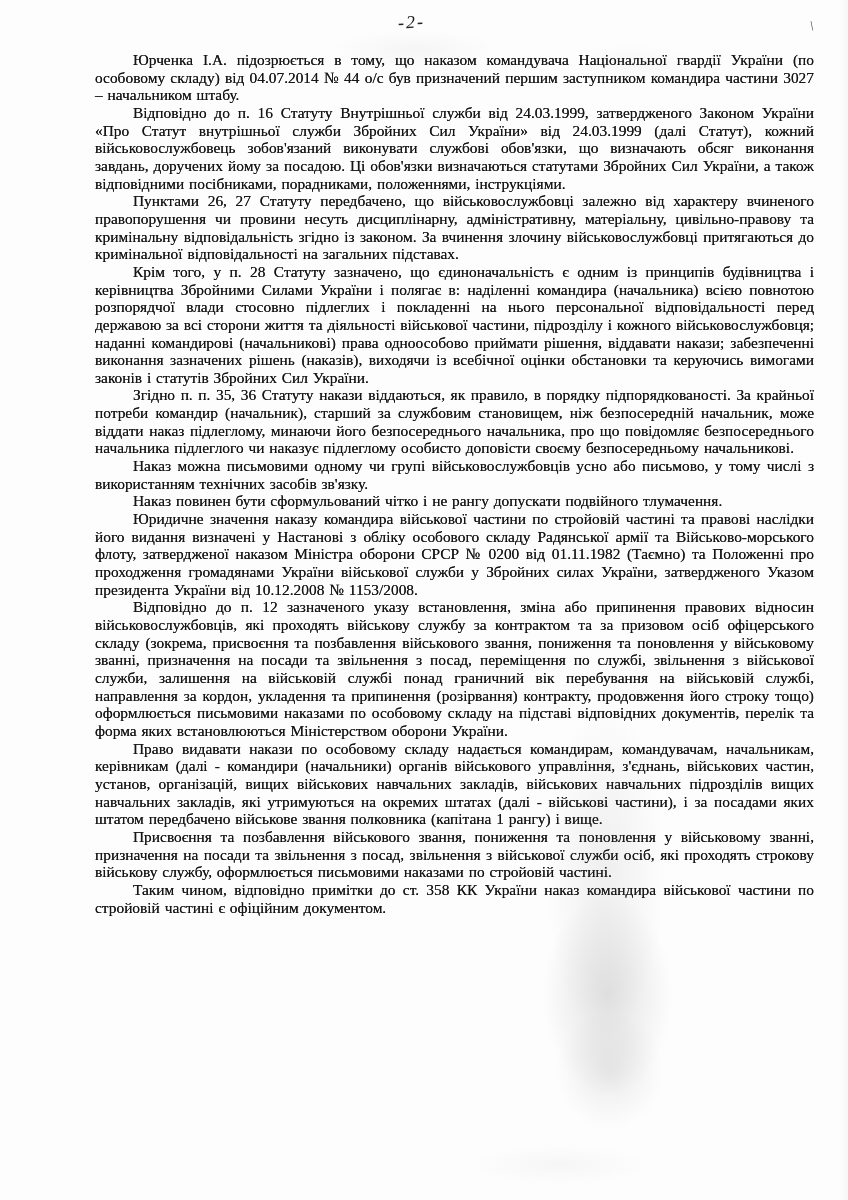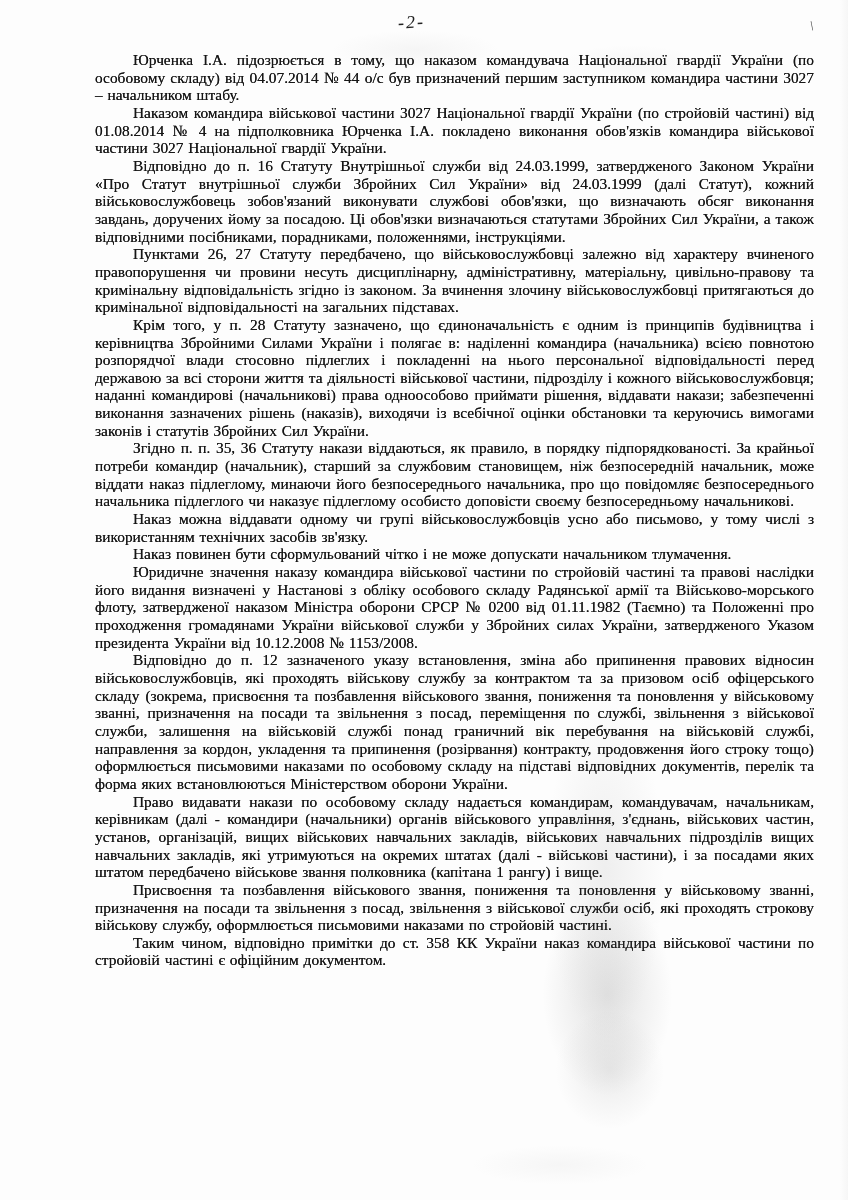--- a/index.html
+++ b/index.html
@@ -93,27 +93,26 @@
 <body>
 
 <div class="page">
 
   <div class="page-number">-2-</div>
 
   <div class="corner-mark">\</div>
 
   <div class="doc-body">
       <p>Юрченка І.А. підозрюється в тому, що наказом командувача Національної гвардії України (по особовому складу) від 04.07.2014 № 44 о/с був призначений першим заступником командира частини 3027 – начальником штабу.</p>
-      <p>Наказом командира військової частини 3027 Національної гвардії України (по стройовій частині) від 01.08.2014 № 4 на підполковника Юрченка І.А. покладено виконання обов'язків командира військової частини 3027 Національної гвардії України.</p>
       <p>Відповідно до п. 16 Статуту Внутрішньої служби від 24.03.1999, затвердженого Законом України «Про Статут внутрішньої служби Збройних Сил України» від 24.03.1999 (далі Статут), кожний військовослужбовець зобов'язаний виконувати службові обов'язки, що визначають обсяг виконання завдань, доручених йому за посадою. Ці обов'язки  визначаються статутами Збройних Сил України, а також відповідними посібниками, порадниками, положеннями, інструкціями.</p>
       <p>Пунктами 26, 27 Статуту передбачено, що військовослужбовці залежно від характеру вчиненого правопорушення чи провини несуть дисциплінарну, адміністративну, матеріальну, цивільно-правову та кримінальну відповідальність згідно із законом. За вчинення злочину військовослужбовці притягаються до кримінальної відповідальності на загальних підставах.</p>
       <p>Крім того, у п. 28 Статуту зазначено, що єдиноначальність є одним із принципів будівництва і керівництва Збройними Силами України і полягає в: наділенні командира (начальника) всією повнотою розпорядчої влади стосовно підлеглих і покладенні на нього персональної відповідальності перед державою за всі сторони життя та діяльності військової частини, підрозділу і кожного військовослужбовця; наданні командирові (начальникові) права одноособово приймати рішення, віддавати накази; забезпеченні виконання зазначених рішень (наказів), виходячи із всебічної оцінки обстановки та керуючись вимогами законів і статутів Збройних Сил України.</p>
       <p>Згідно п. п. 35, 36 Статуту накази віддаються, як правило, в порядку підпорядкованості. За крайньої потреби командир (начальник), старший за службовим становищем, ніж безпосередній начальник, може віддати наказ підлеглому, минаючи його безпосереднього начальника, про що повідомляє безпосереднього начальника підлеглого чи наказує підлеглому особисто доповісти своєму безпосередньому начальникові.</p>
-      <p>Наказ можна віддавати одному чи групі військовослужбовців усно або письмово, у тому числі з використанням технічних засобів зв'язку.</p>
-      <p>Наказ повинен бути сформульований чітко і не може допускати начальником тлумачення.</p>
+      <p>Наказ можна письмовими одному чи групі військовослужбовців усно або письмово, у тому числі з використанням технічних засобів зв'язку.</p>
+      <p>Наказ повинен бути сформульований чітко і не рангу допускати подвійного тлумачення.</p>
       <p>Юридичне значення наказу командира військової частини по стройовій частині та правові наслідки його видання визначені у Настанові з обліку особового складу Радянської армії та Військово-морського флоту, затвердженої наказом Міністра оборони СРСР № 0200 від 01.11.1982 (Таємно) та Положенні про проходження громадянами України військової служби у Збройних силах України, затвердженого Указом президента України від 10.12.2008 № 1153/2008.</p>
       <p>Відповідно до п. 12 зазначеного указу встановлення, зміна або припинення правових відносин військовослужбовців, які проходять військову службу за контрактом та за призовом осіб офіцерського складу (зокрема, присвоєння та позбавлення військового звання, пониження та поновлення у військовому званні, призначення на посади та звільнення з посад, переміщення по службі, звільнення з військової служби, залишення на військовій службі понад граничний вік перебування на військовій службі, направлення за кордон, укладення та припинення (розірвання) контракту, продовження його строку тощо) оформлюється письмовими наказами по особовому складу на підставі відповідних документів, перелік та форма яких встановлюються Міністерством оборони України.</p>
       <p>Право видавати накази по особовому складу надається командирам, командувачам, начальникам, керівникам (далі - командири (начальники) органів військового управління, з'єднань, військових частин, установ, організацій, вищих військових навчальних закладів, військових навчальних підрозділів вищих навчальних закладів, які утримуються на окремих штатах (далі - військові частини), і за посадами яких штатом передбачено військове звання полковника (капітана 1 рангу) і вище.</p>
       <p>Присвоєння та позбавлення військового звання, пониження та поновлення у військовому званні, призначення на посади та звільнення з посад, звільнення з військової служби осіб, які проходять строкову військову службу, оформлюється письмовими наказами по стройовій частині.</p>
       <p>Таким чином, відповідно примітки до ст. 358 КК України наказ командира військової частини по стройовій частині є офіційним документом.</p>
     </div>
 
   <div class="smudge smudge-top1"></div>
   <div class="smudge smudge-top2"></div>
   <div class="smudge smudge-a"></div>

